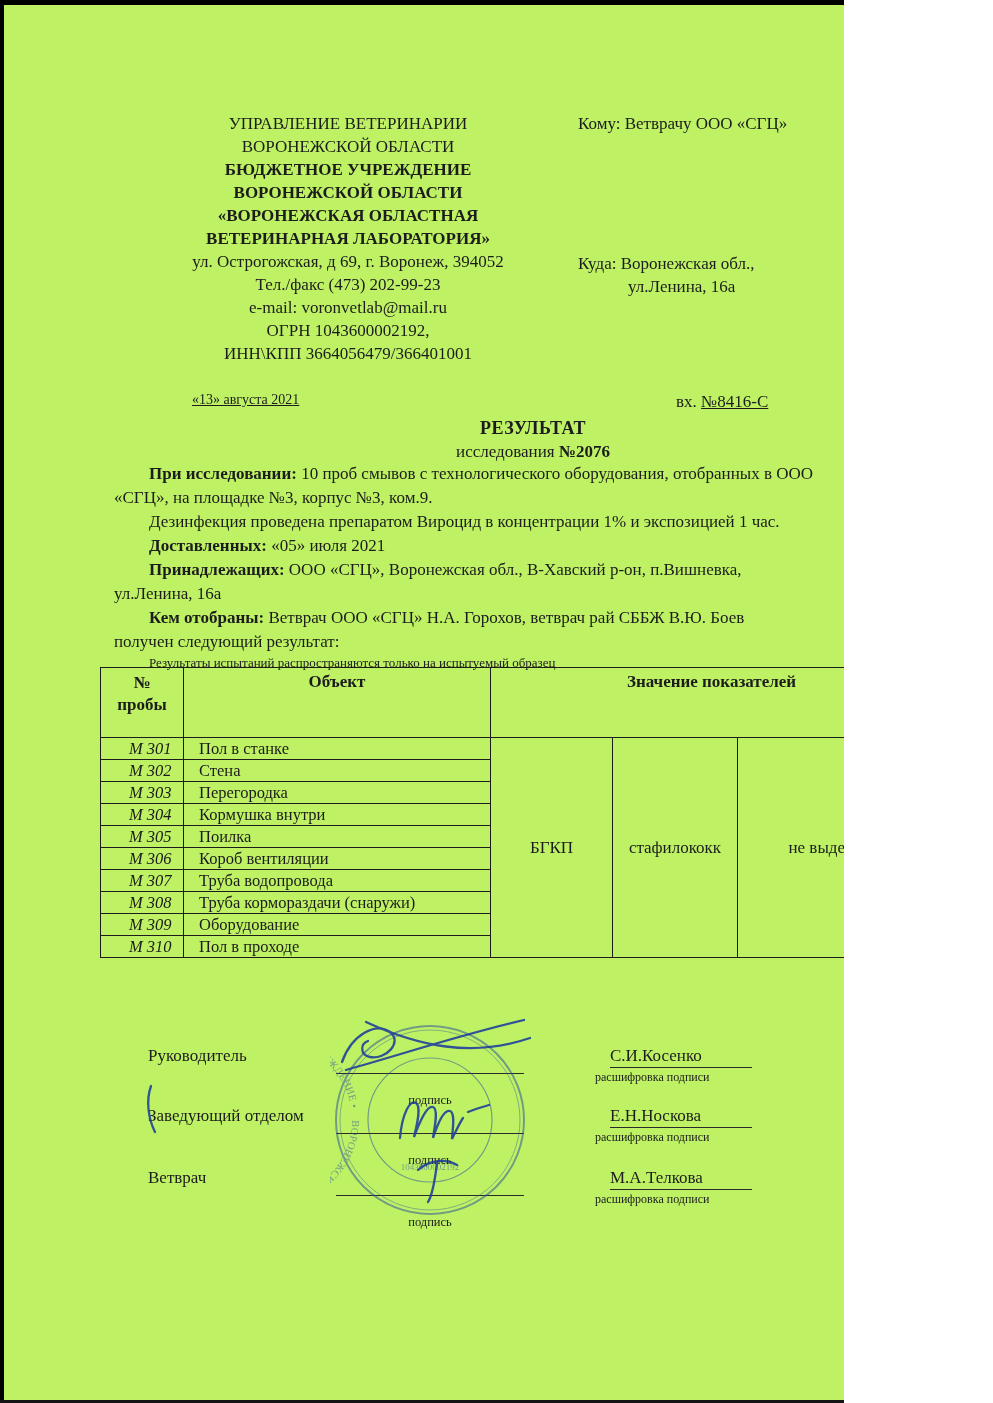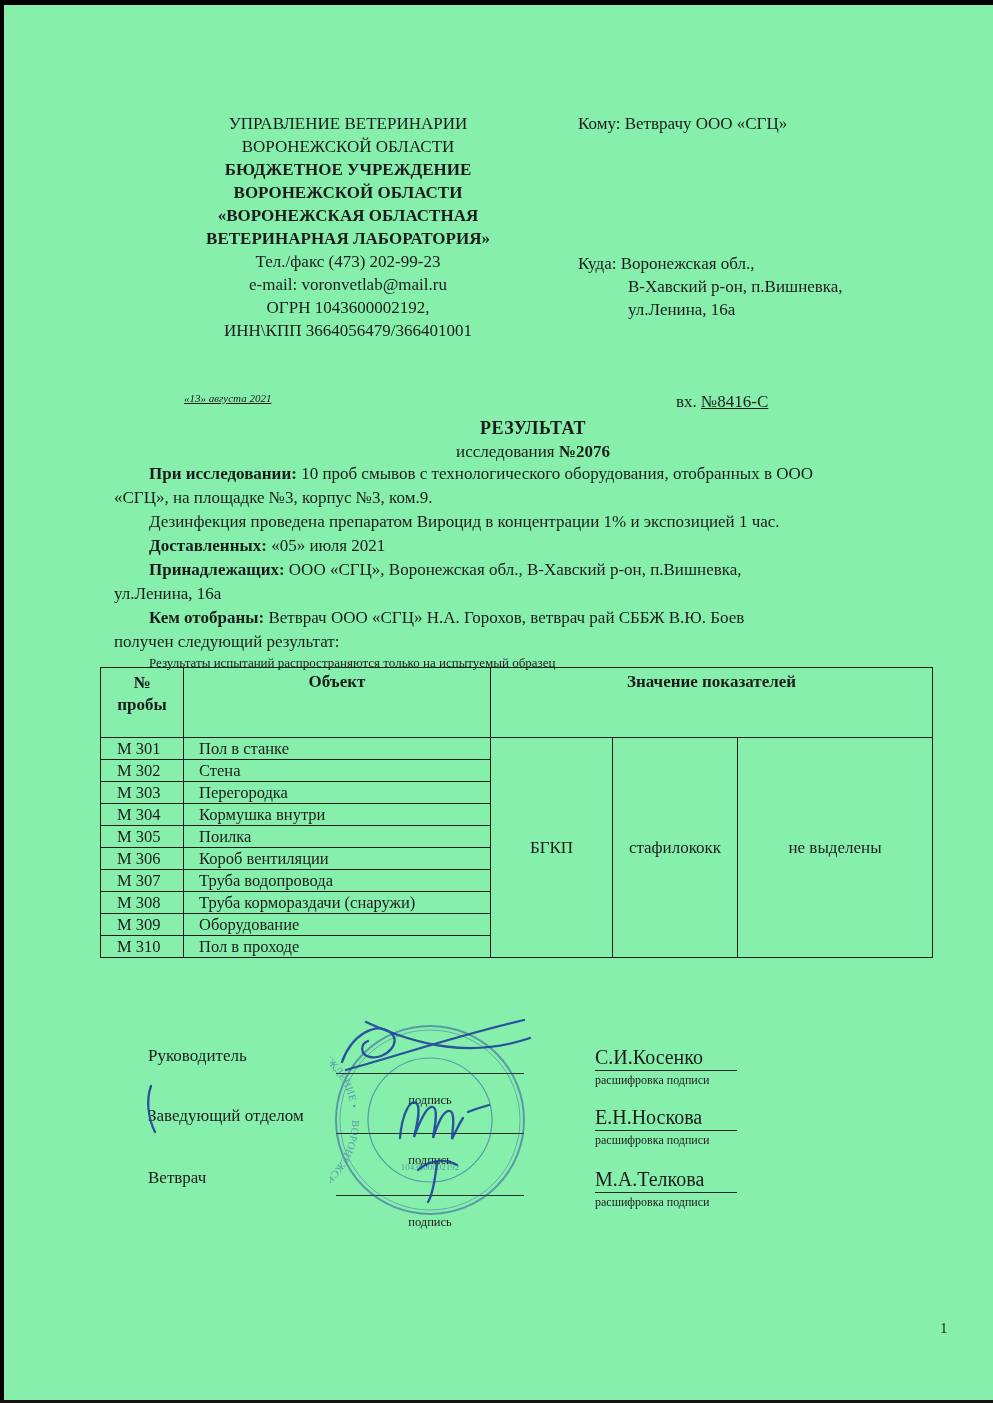--- a/index.html
+++ b/index.html
@@ -1,40 +1,40 @@
 <!DOCTYPE html>
 <html><head>
 <meta charset="utf-8">
 <style>
   * { box-sizing: border-box; }
   html, body { margin: 0; padding: 0; background: #ffffff; }
   .page {
     position: relative;
-    width: 993px;
+    width: 844px;
     height: 1403px;
-    background: #86efac;
+    background: #bef264;
     font-family: "Liberation Serif", serif;
     color: #1c1c1c;
     overflow: hidden;
   }
   
   .edge-top    { position:absolute; left:0; top:0; width:100%; height:5px; background:#000; }
   .edge-left   { position:absolute; left:0; top:0; width:4px; height:100%; background:#000; }
   .edge-bottom { position:absolute; left:0; bottom:0; width:100%; height:3px; background:#141414; }
 
   
   .org-block { position:absolute; left:123px; top:112px; width:450px; text-align:center;
                font-size:17px; line-height:23px; }
   .org-name div { font-weight:bold; }
   .addr-block { position:absolute; left:578px; top:112px; font-size:17px; line-height:23px; }
   .where { margin-top:117px; }
   .where div:nth-child(n+2) { padding-left:50px; }
 
   
-  .meta-date { position:absolute; left:184px; top:392px; font-size:11px; text-decoration:underline;font-style:italic; }
+  .meta-date { position:absolute; left:192px; top:392px; font-size:14px; text-decoration:underline; }
   .meta-inc  { position:absolute; left:676px; top:392px; font-size:17px; }
   .meta-inc .u { text-decoration:underline; }
 
   
   .title-block { position:absolute; left:103px; top:418px; width:860px; text-align:center; }
   .title-main  { font-size:18px; font-weight:bold; letter-spacing:0.5px; }
   .title-sub   { font-size:17px; margin-top:3px; }
 
   
   .body-block { position:absolute; left:114px; top:462px; width:824px; font-size:17px; line-height:24px; }
@@ -42,34 +42,34 @@
   .note { font-size:13px; line-height:16px; padding-left:35px; margin-top:1px; }
 
   
   .results { position:absolute; left:100px; top:667px; width:832px; border-collapse:collapse;
              table-layout:fixed; }
   .results th, .results td { border:1.6px solid #1c1c1c; }
   .results th { font-size:17px; font-weight:bold; vertical-align:top; padding-top:4px; height:70px;
                 text-align:center; }
   .results th.col-num { white-space:pre-line; line-height:22px; }
   .results td { height:22px; font-size:16.5px; padding:0; }
-  .results td.c-num { padding-left:16px; }
+  .results td.c-num { padding-left:28px;font-style:italic; }
   .results td.c-obj { padding-left:15px; }
   .results td.c-val { text-align:center; vertical-align:middle; font-size:17px; }
 
   
   .sig-row { position:absolute; left:0; width:993px; height:60px; z-index:3; }
   .sig-row.r1 { top:1046px; } .sig-row.r2 { top:1106px; } .sig-row.r3 { top:1168px; }
   .sig-role { position:absolute; left:148px; top:0; font-size:17px; }
   .sig-line { position:absolute; left:336px; top:0; width:188px; height:28px;
               border-bottom:1.5px solid #2a2a2a; }
   .sig-caption { position:absolute; top:47px; left:0; width:100%; text-align:center; font-size:12.5px; }
   .sig-name-block { position:absolute; left:595px; top:0; }
-  .sig-name { display:inline-block; font-size:20px; min-width:142px;
-              border-bottom:1.5px solid #2a2a2a; padding-bottom:1px; }
+  .sig-name { display:inline-block; font-size:17px; min-width:142px;
+              border-bottom:1.5px solid #2a2a2a; padding-bottom:1px;margin-left:15px; }
   .sig-decode { font-size:12px; margin-top:2px; }
 
   
   .stamp { position:absolute; left:330px; top:1020px; width:200px; height:200px; opacity:0.52; z-index:4; }
   .ink   { position:absolute; left:120px; top:1000px; width:460px; height:230px; z-index:5; }
 
   .page-number { position:absolute; left:940px; top:1320px; font-size:15px; }
 </style>
 </head>
 <body>
@@ -85,32 +85,32 @@
         <div>УПРАВЛЕНИЕ ВЕТЕРИНАРИИ</div>
         <div>ВОРОНЕЖСКОЙ ОБЛАСТИ</div>
       </div>
     <div class="org-name">
         <div>БЮДЖЕТНОЕ УЧРЕЖДЕНИЕ</div>
         <div>ВОРОНЕЖСКОЙ ОБЛАСТИ</div>
         <div>«ВОРОНЕЖСКАЯ ОБЛАСТНАЯ</div>
         <div>ВЕТЕРИНАРНАЯ ЛАБОРАТОРИЯ»</div>
       </div>
     <div class="org-contact">
+        <div>ул. Острогожская, д 69, г. Воронеж, 394052</div>
         <div>Тел./факс (473) 202-99-23</div>
         <div>e-mail: voronvetlab@mail.ru</div>
         <div>ОГРН 1043600002192,</div>
         <div>ИНН\КПП 3664056479/366401001</div>
       </div>
   </div>
 
   <div class="addr-block">
     <div>Кому: Ветврачу ООО «СГЦ»</div>
     <div class="where">
         <div>Куда: Воронежская обл.,</div>
-        <div>В-Хавский р-он, п.Вишневка,</div>
         <div>ул.Ленина, 16а</div>
       </div>
   </div>
 
   <div class="meta-date">«13» августа 2021</div>
   <div class="meta-inc"><span>вх. </span><span class="u">№8416-С</span></div>
 
   <div class="title-block">
     <div class="title-main">РЕЗУЛЬТАТ</div>
     <div class="title-sub"><span>исследования </span><b>№2076</b></div>

